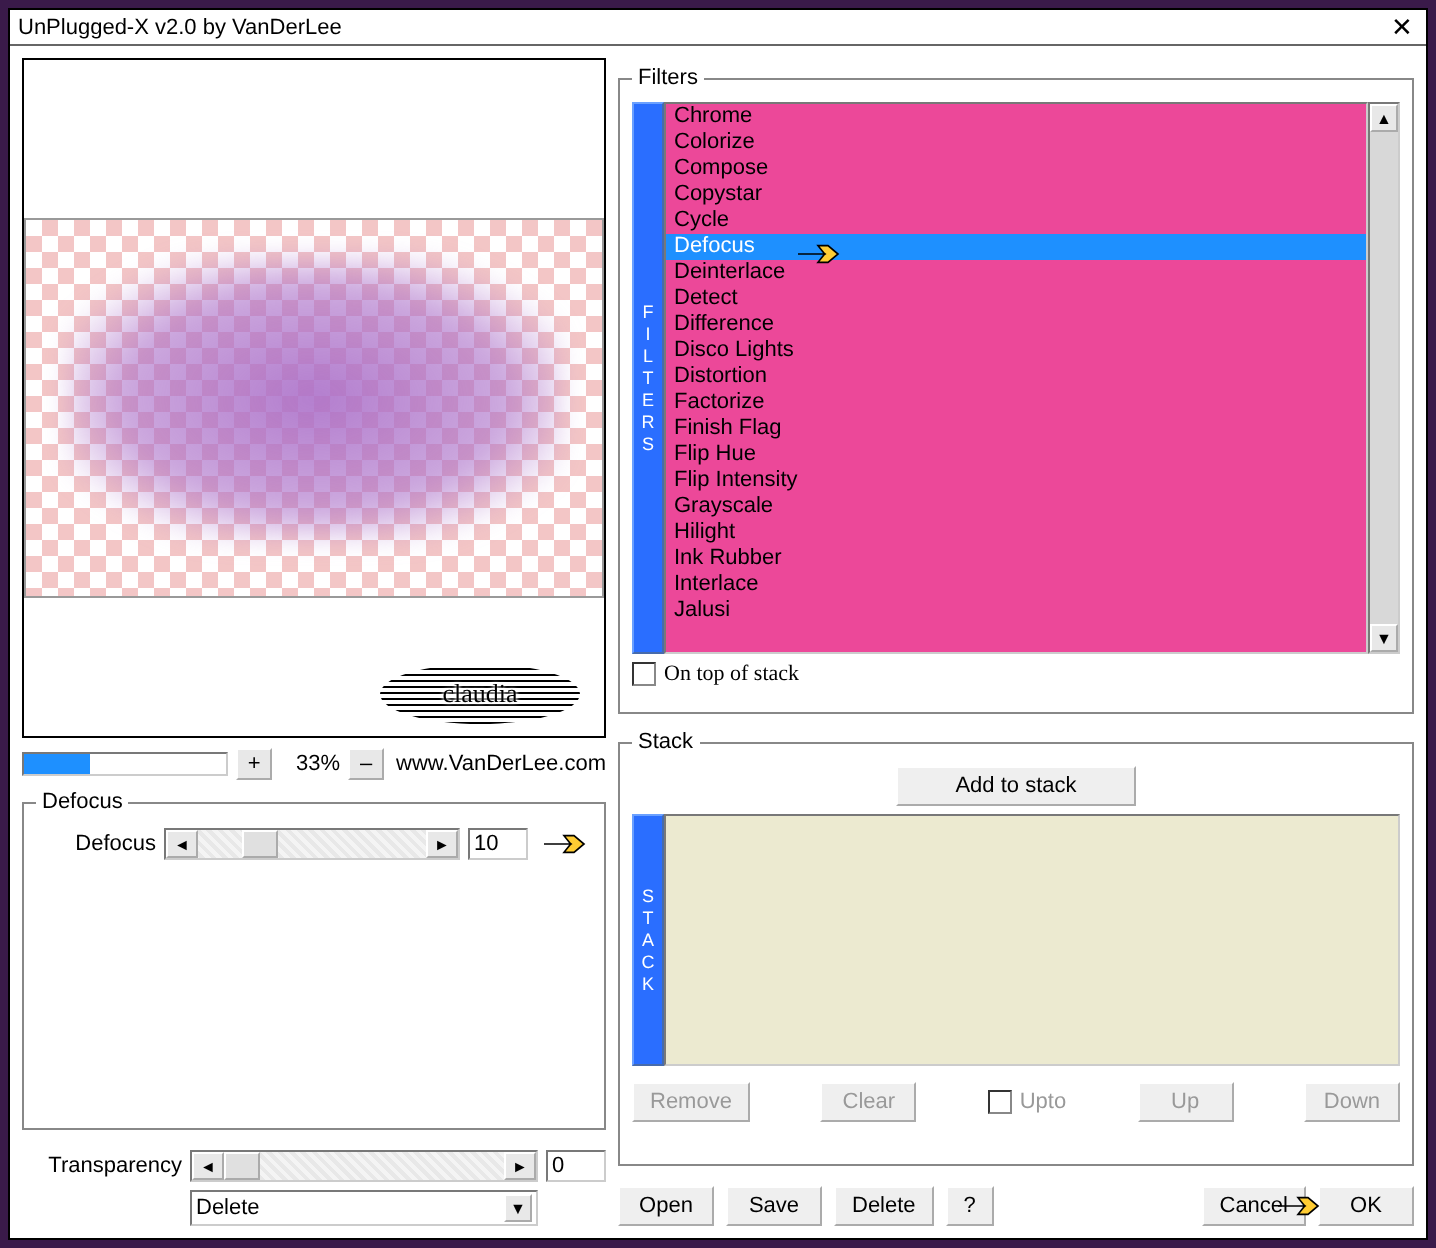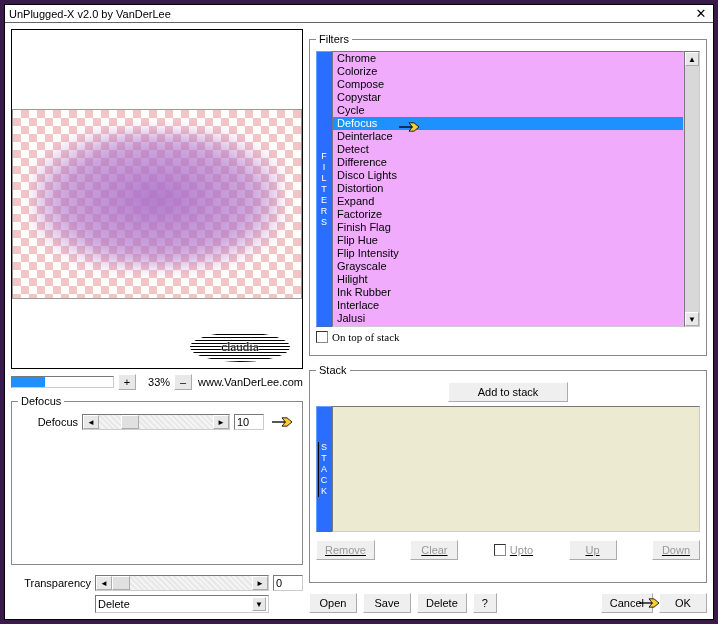--- a/index.html
+++ b/index.html
@@ -193,21 +193,21 @@
     color: #fff;
     writing-mode: vertical-rl;
     text-orientation: upright;
     font-size: 9px;
     letter-spacing: 1px;
     display: flex; align-items: center; justify-content: center;
     border: 1px outset #6aa0ff;
   }
   .filter-listwrap {
     flex: 1;
-    background: #f0abfc;
+    background: #ec4899;
     border: 1px inset #ccc;
     position: relative;
     overflow: hidden;
   }
   .filter-list {
     list-style: none; margin:0; padding:0;
     font-size: 11px;
   }
   .filter-list li {
     padding: 0 4px;
@@ -232,21 +232,21 @@
     border: 1px outset #fff;
     display:flex;align-items:center;justify-content:center;
     font-size:8px;
   }
   .vscroll .track { flex:1; background:#d8d8d8; }
 
   .ontop-row { text-align: left; padding: 4px 0; font-family: Liberation Serif, serif; }
   .checkbox { display:inline-flex; align-items:center; gap:4px; }
   .checkbox .box { width:12px; height:12px; border:1px inset #888; background:#fff; }
 
-  .stack-body { display:flex; flex-direction:column; gap:4px;text-decoration:underline; }
+  .stack-body { display:flex; flex-direction:column; gap:4px; }
   .btn {
     height: 20px;
     min-width: 48px;
     padding: 0 8px;
     background: #efefef;
     border: 1px outset #fff;
     font-size: 11px;
     font-family: inherit;
     cursor: pointer;
   }
@@ -351,21 +351,20 @@
                 <li>Colorize</li>
                 <li>Compose</li>
                 <li>Copystar</li>
                 <li>Cycle</li>
                 <li class="selected">Defocus</li>
                 <li>Deinterlace</li>
                 <li>Detect</li>
                 <li>Difference</li>
                 <li>Disco Lights</li>
                 <li>Distortion</li>
-                <li>Expand</li>
                 <li>Factorize</li>
                 <li>Finish Flag</li>
                 <li>Flip Hue</li>
                 <li>Flip Intensity</li>
                 <li>Grayscale</li>
                 <li>Hilight</li>
                 <li>Ink Rubber</li>
                 <li>Interlace</li>
                 <li>Jalusi</li>
               </ul>

